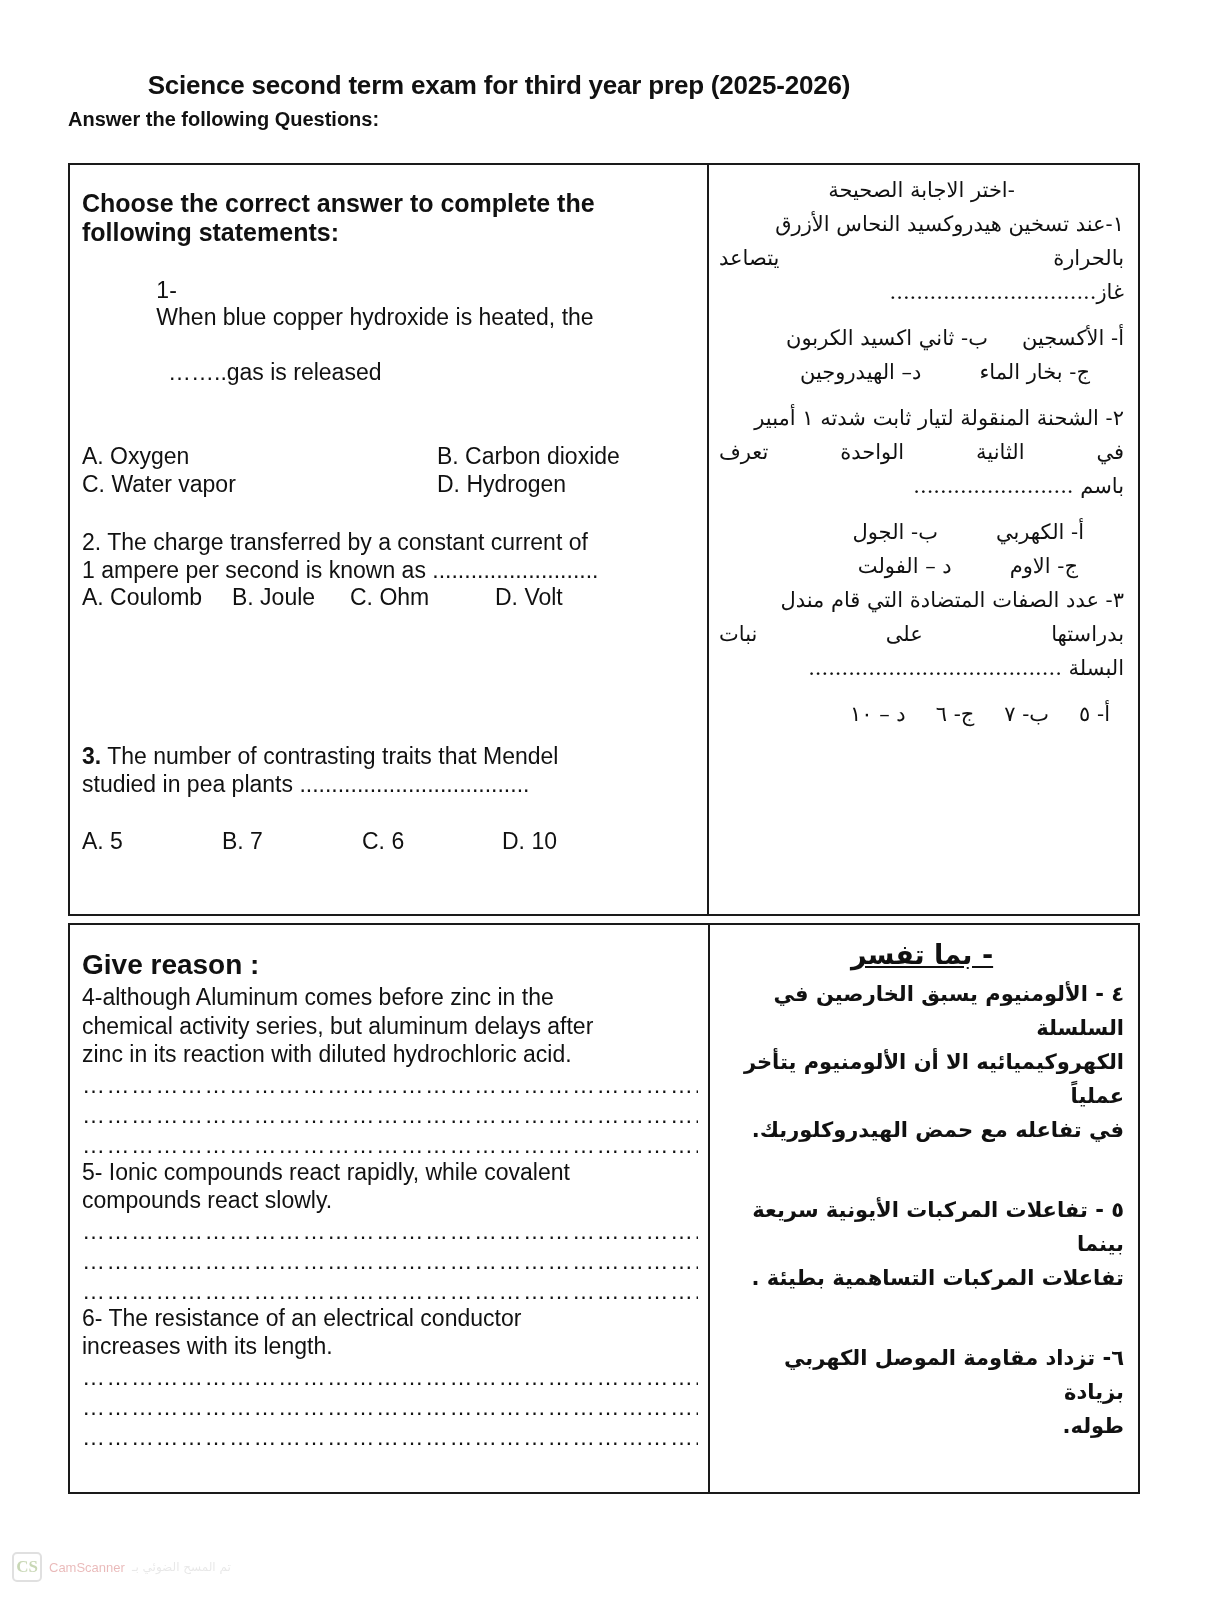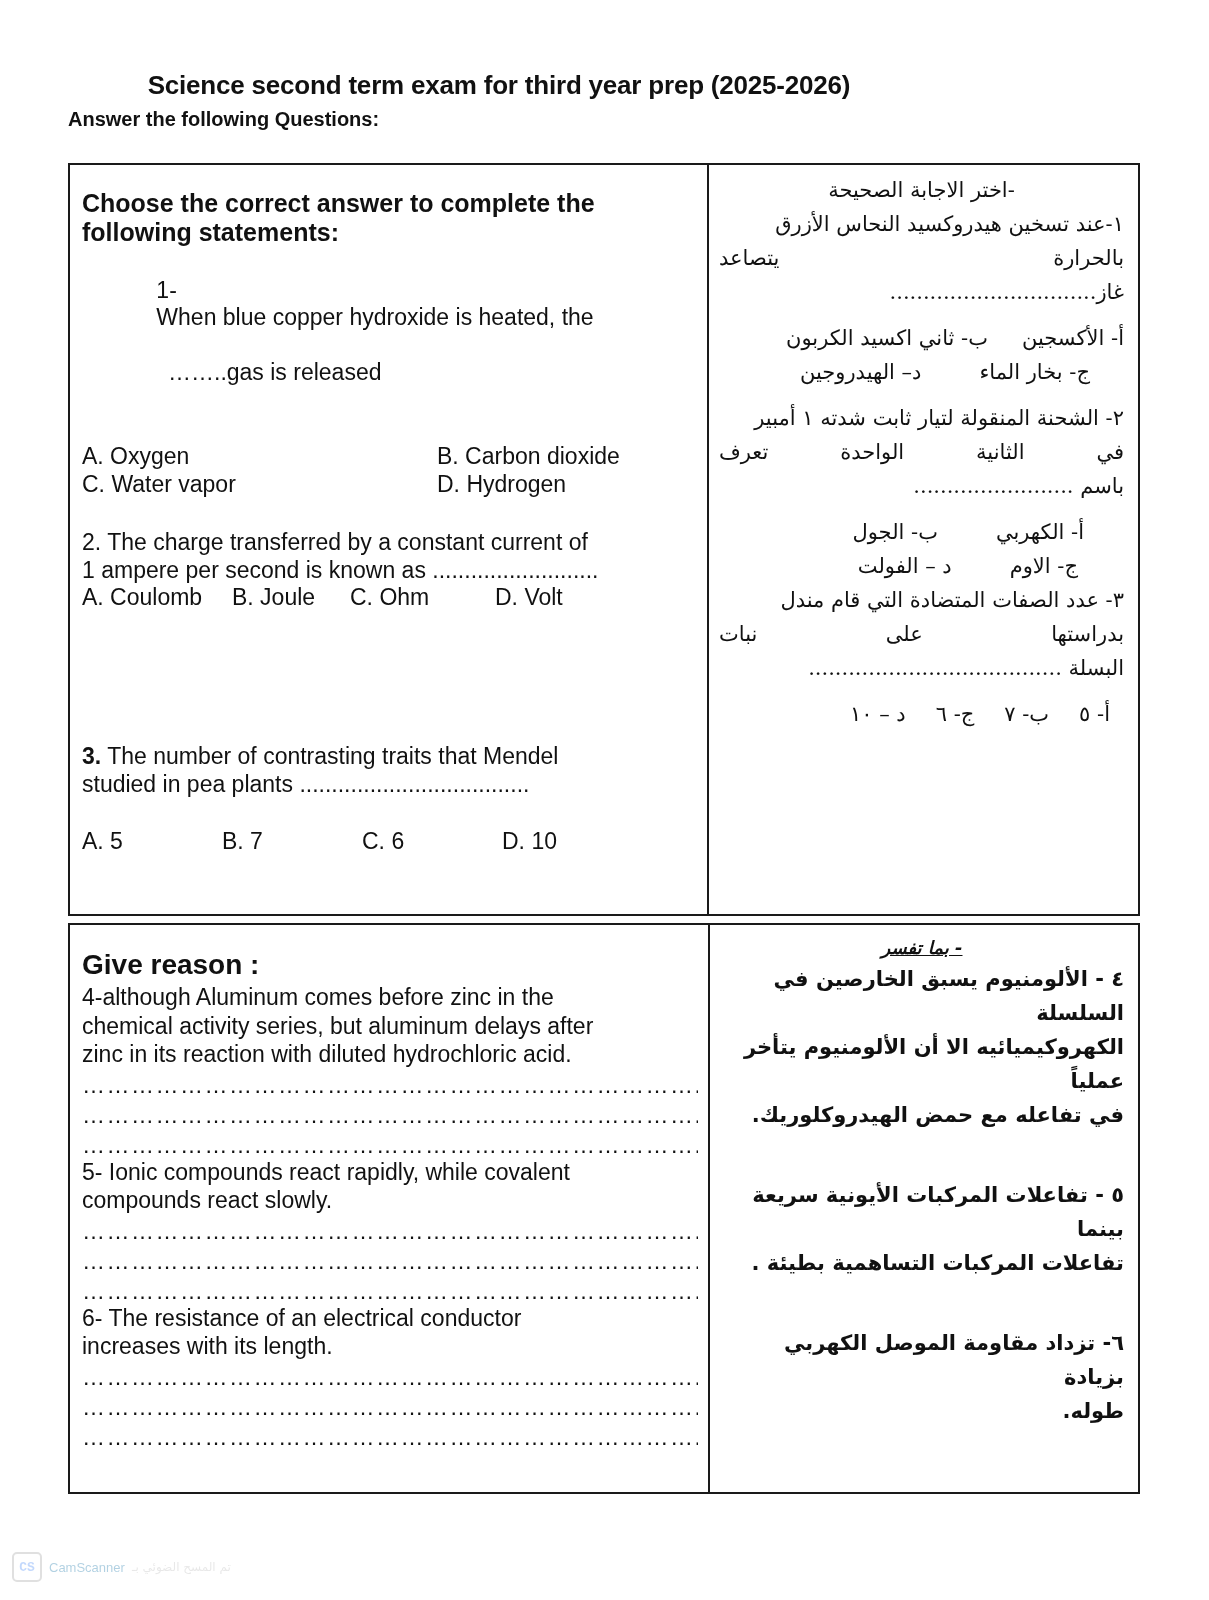--- a/index.html
+++ b/index.html
@@ -132,22 +132,21 @@
   .ar-justify {
     text-align: justify;
     text-align-last: justify;
   }
   .ar-bold {
     font-weight: bold;
   }
   .ar-head-underline {
     font-weight: bold;
     text-decoration: underline;
-    font-size: 18px;
-    font-style: italic;
+    font-size: 27px;
   }
   .ar-opts {
     display: flex;
     flex-direction: row;
     justify-content: flex-start;
     gap: 34px;
     font-size: 21px;
     font-family: "DejaVu Serif", "Liberation Serif", serif;
     line-height: 1.62;
   }
@@ -167,31 +166,31 @@
     display: flex;
     align-items: center;
     gap: 7px;
     opacity: 0.30;
   }
   #cs-logo {
     width: 26px;
     height: 26px;
     border: 2px solid #9a9a9a;
     border-radius: 5px;
-    color: #3b82f6;
-    font-size: 13px;
+    color: #4d7c0f;
+    font-size: 17px;
     font-weight: bold;
     display: flex;
     align-items: center;
     justify-content: center;
-    font-family: Liberation Mono, monospace;
+    font-family: Liberation Serif, serif;
   }
   #cs-text {
     font-size: 13px;
-    color: #0369a1;
+    color: #b91c1c;
   }
   #cs-text-ar {
     font-size: 12px;
     color: #b4b4b4;
     font-family: "DejaVu Sans", sans-serif;
     direction: rtl;
   }
 </style>
 </head>
 <body>

